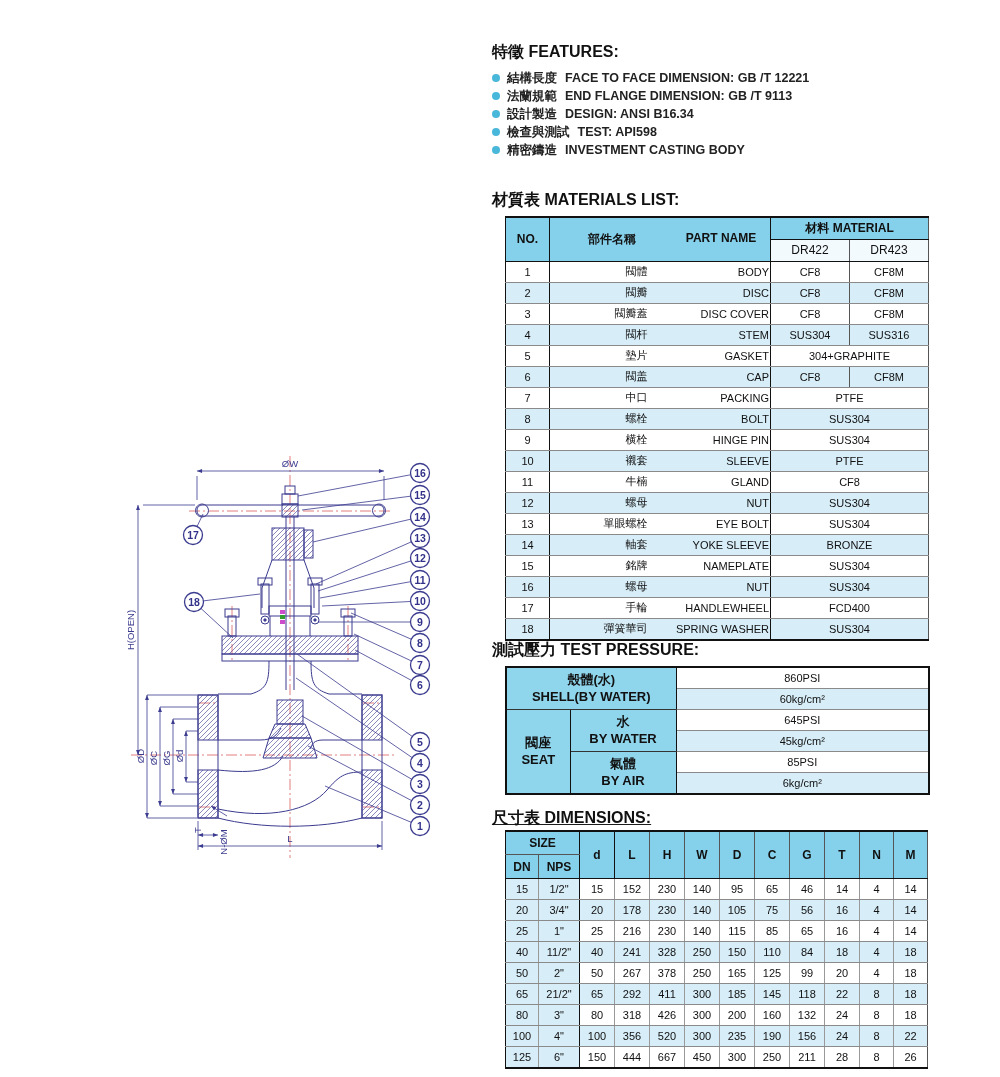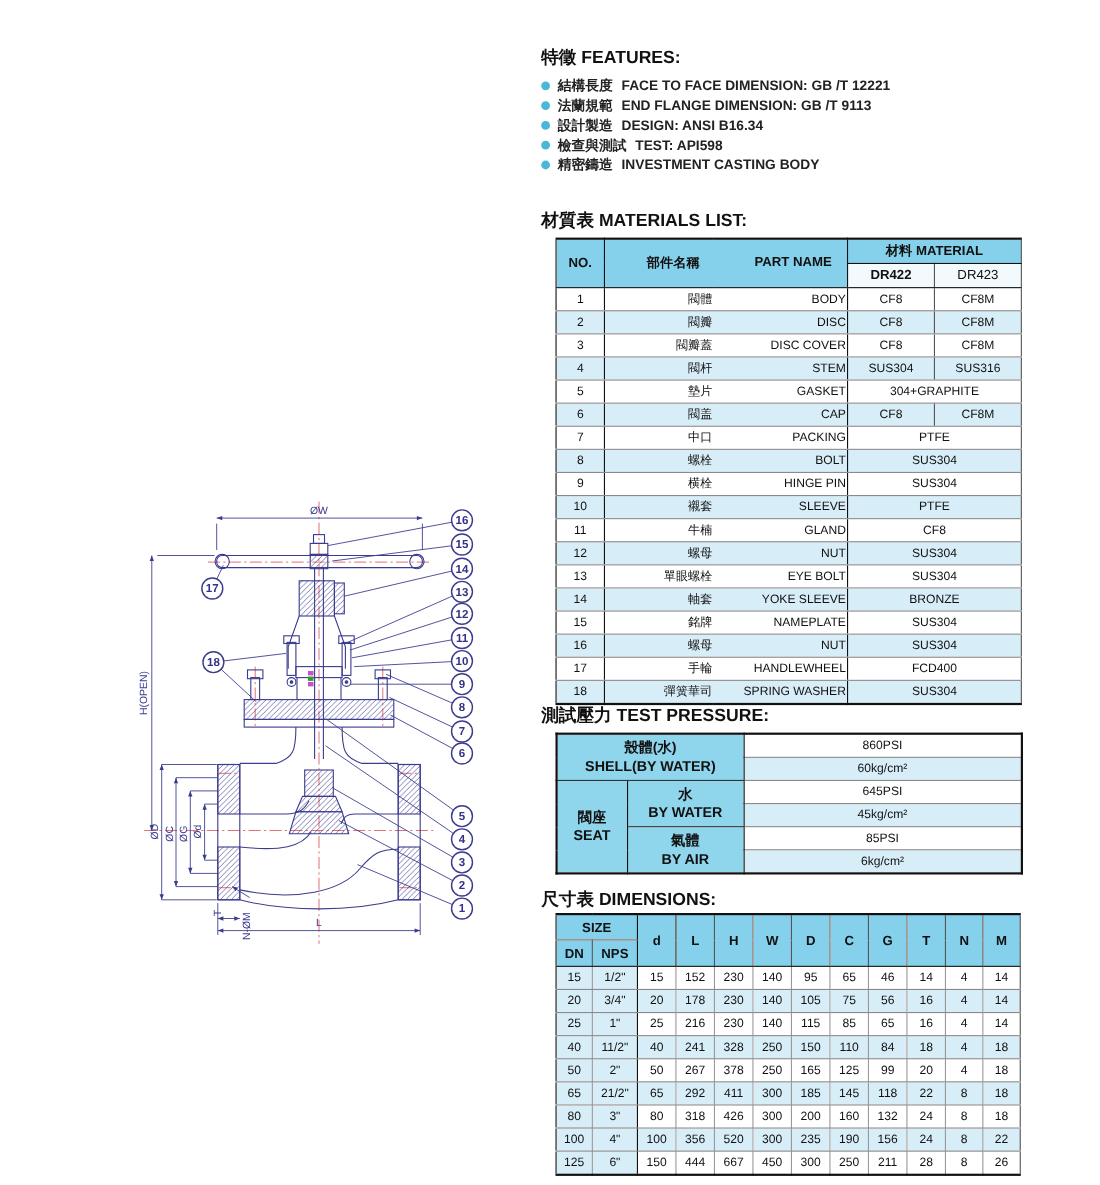--- a/index.html
+++ b/index.html
@@ -100,21 +100,21 @@
         <th rowspan="2" class="hdrblue ctr">NO.</th>
         <th rowspan="2" colspan="2" class="hdrblue v-heavy">
           <div class="mhdr-split">
               <span class="ctr">部件名稱</span>
               <span class="ctr">PART NAME</span>
             </div>
         </th>
         <th colspan="2" class="hdrblue v-heavy ctr">材料 MATERIAL</th>
       </tr>
       <tr style="height:22px;">
-        <th class="subhdr v-heavy ctr" style="font-weight:bold;">DR422</th>
+        <th class="subhdr v-heavy ctr" style="font-weight:normal;">DR422</th>
         <th class="subhdr v-thin ctr" style="font-weight:normal;">DR423</th>
       </tr>
     </thead>
     <tbody id="materials-body">
         <tr class="">
           <td class="ctr">1</td>
           <td class="lft zh v-heavy">閥體</td>
           <td class="lft en">BODY</td>
           <td class="ctr v-heavy">CF8</td>
           <td class="ctr v-thin">CF8M</td>
@@ -271,21 +271,21 @@
       </td>
       <td>85PSI</td>
     </tr>
     <tr>
           <td class="stripe">6kg/cm²</td>
         </tr>
   </tbody>
     </table>
 </div>
 
-<div class="abs" style="left:492px;top:808px;">
+<div class="abs" style="left:492px;top:808px;text-decoration:underline;">
   <h2 class="sec">尺寸表 DIMENSIONS:</h2>
 </div>
 <div class="abs tbl" id="dim-table">
   <table>
     <colgroup id="dim-cols">
         <col style="width:33px">
         <col style="width:41px">
         <col style="width:35px">
         <col style="width:35px">
         <col style="width:35px">

